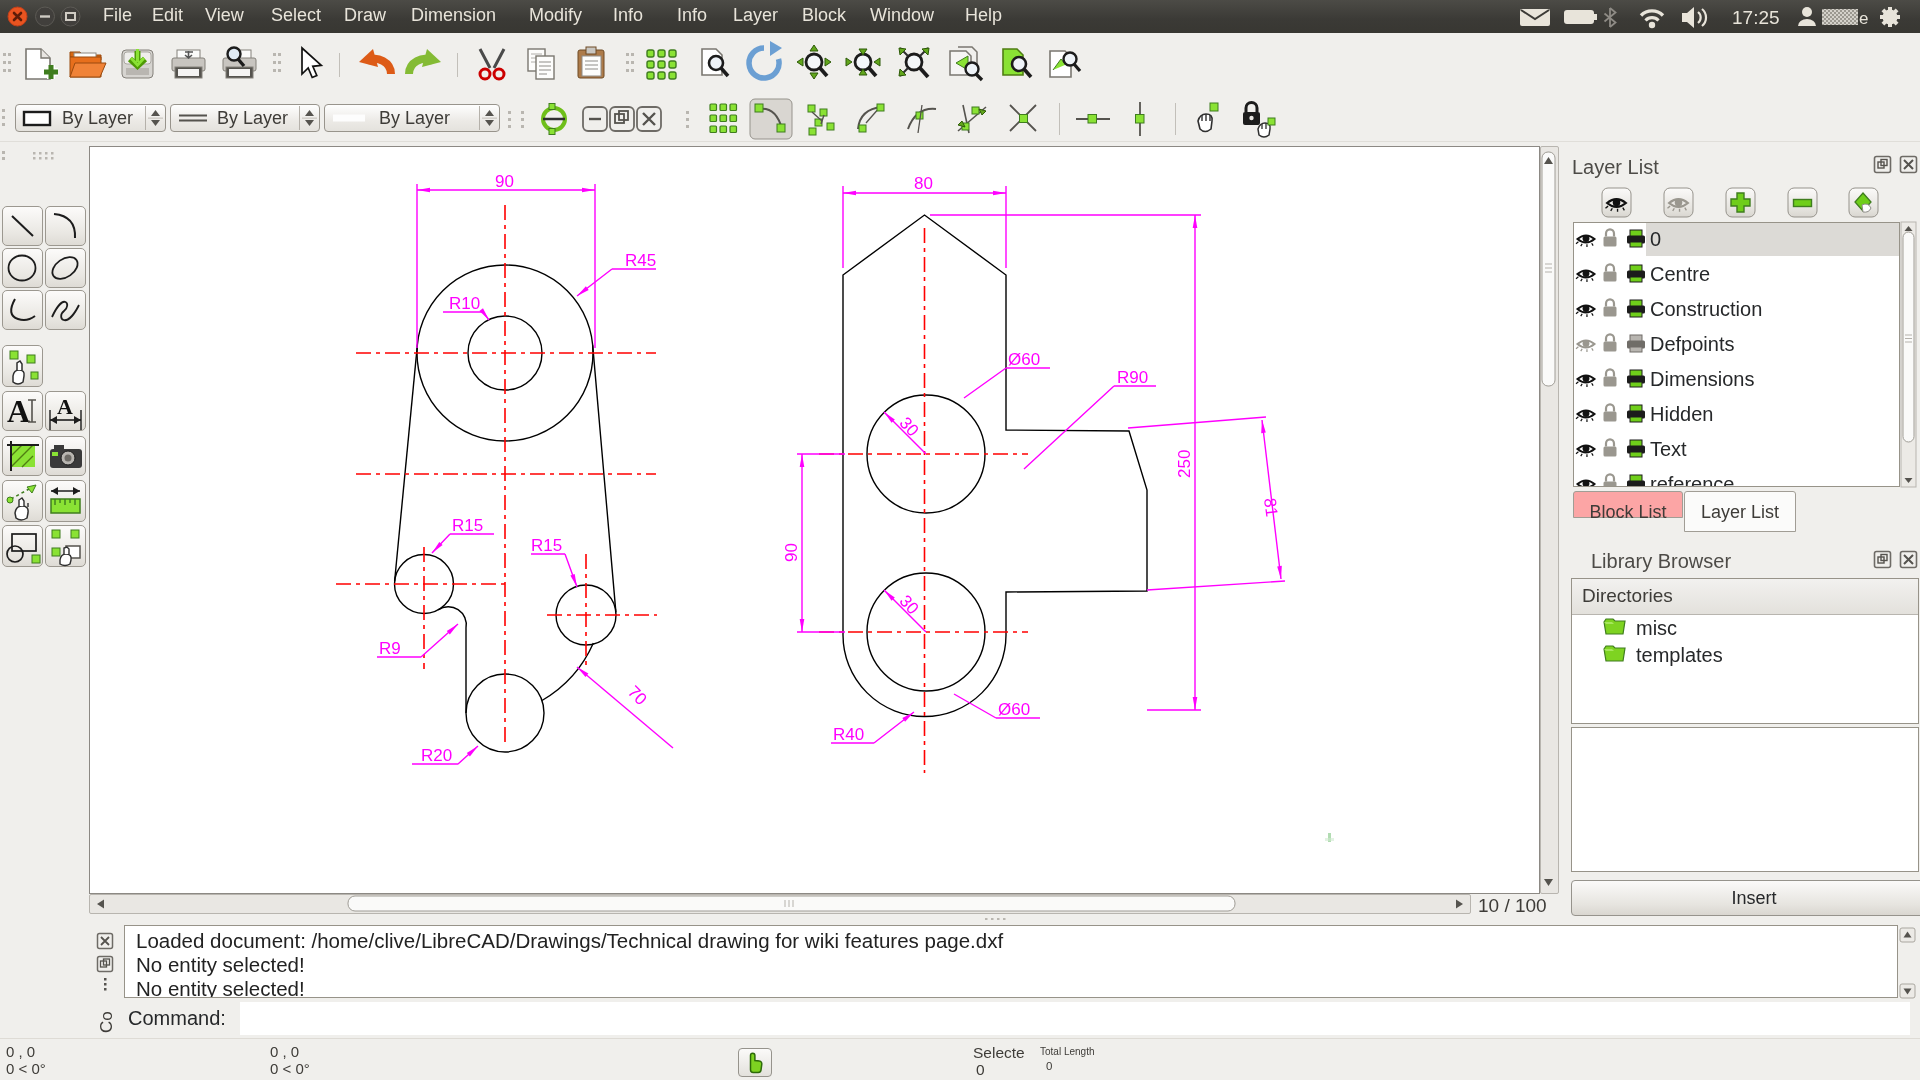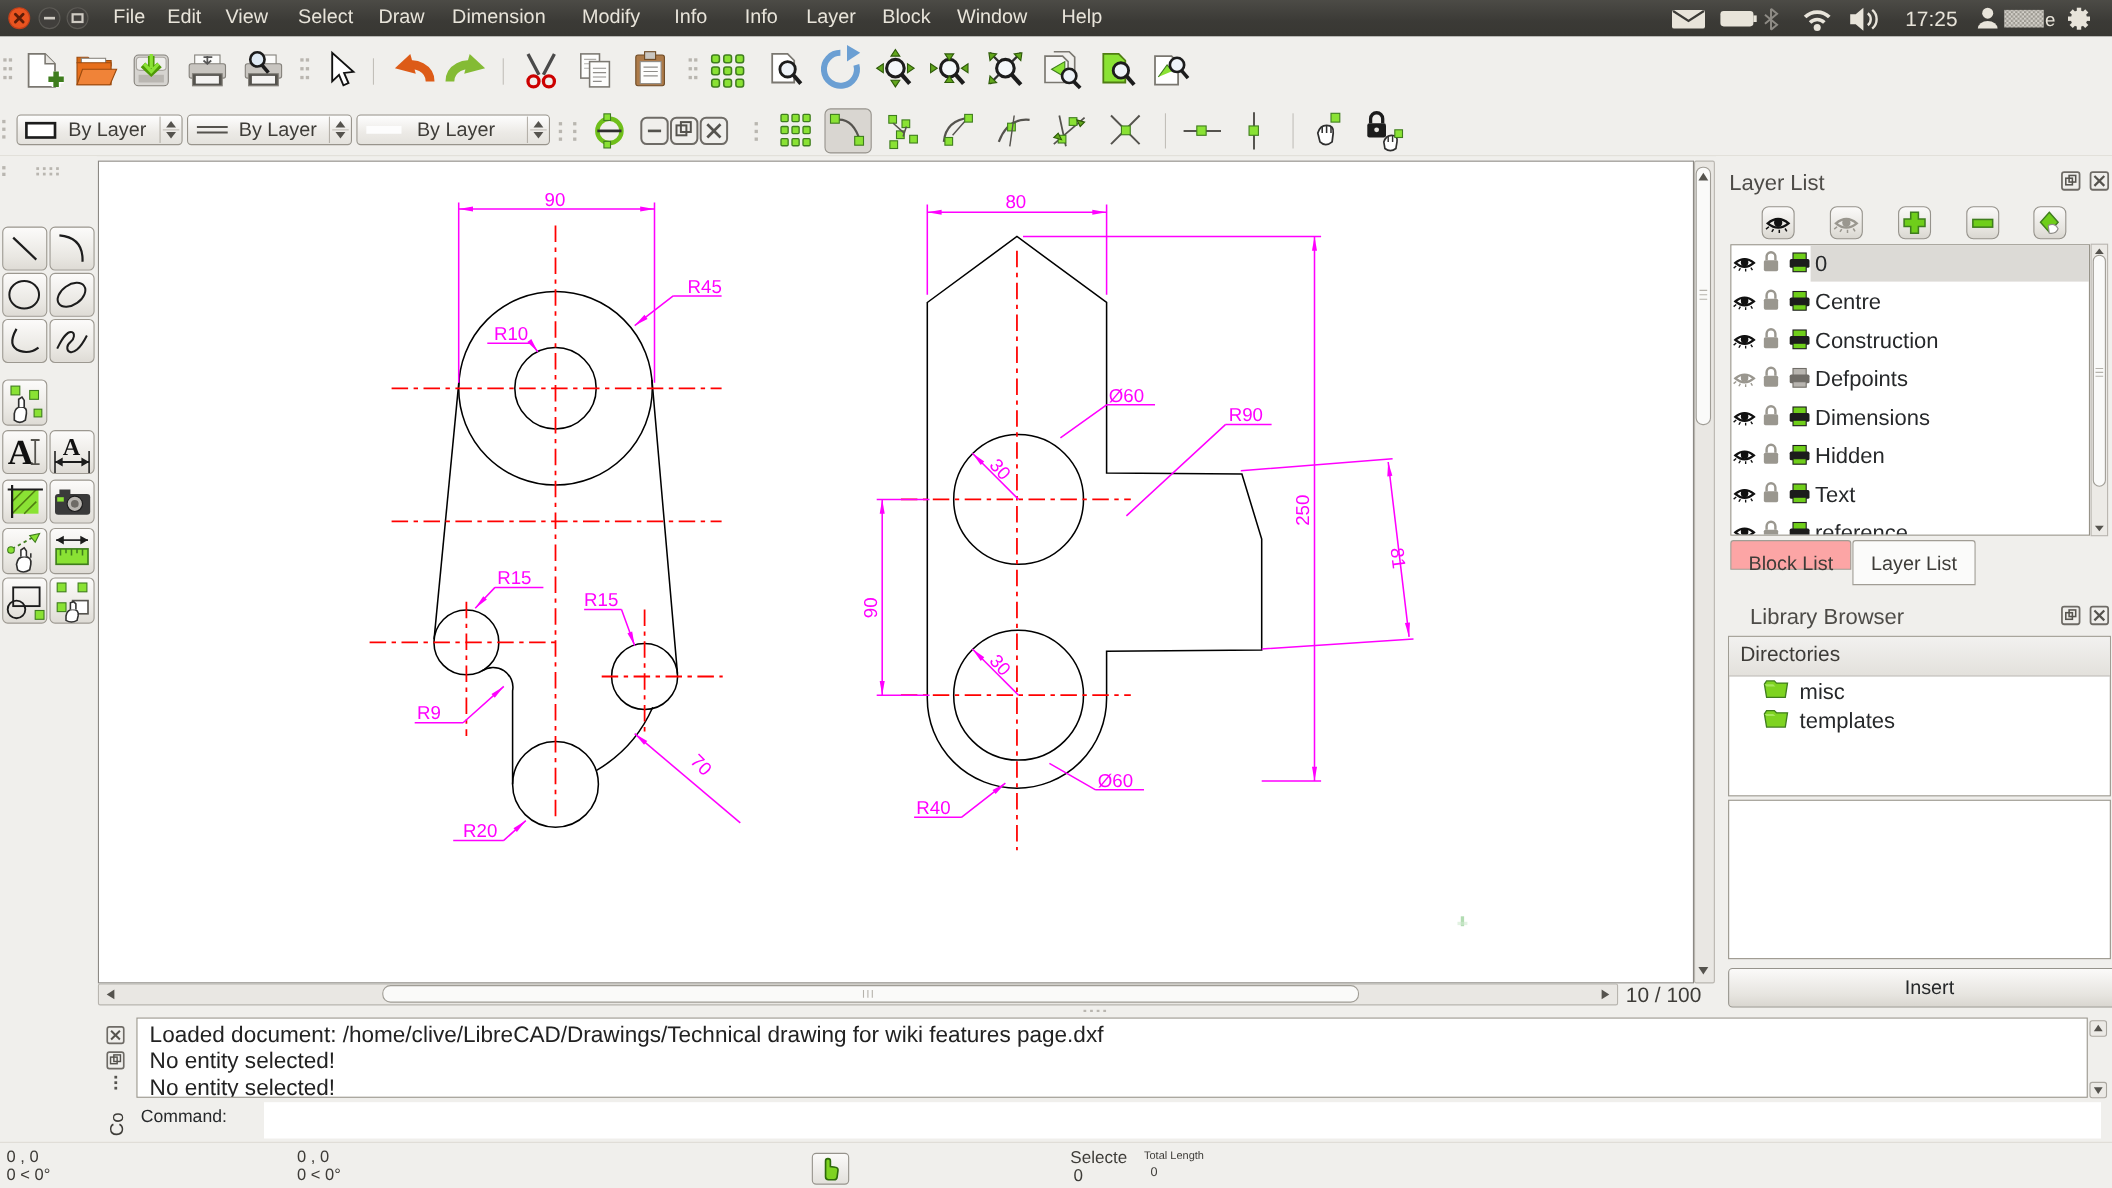--- a/index.html
+++ b/index.html
@@ -855,21 +855,21 @@
       <rect x="12" y="60" width="2.5" height="2.5"></rect>
     </g>
 <text x="20" y="105" font-size="17" fill="#3e3c38" transform="rotate(-90 20 105)" font-family="Liberation Sans">Co</text>
 </svg>
 <svg width="20" height="80" style="left:1899px;top:927px">
 <rect x="1" y="1" width="15" height="14" rx="2" fill="#eceae6" stroke="#aaa7a0"></rect>
     <path d="M8.5 4.5l4 6h-8z" fill="#55534e"></path>
 <rect x="1" y="57" width="15" height="14" rx="2" fill="#eceae6" stroke="#aaa7a0"></rect>
     <path d="M8.5 67.5l4-6h-8z" fill="#55534e"></path>
 </svg>
-<span class="a" style="left:128px;top:1007px;font-size:16px;color:#26282a">Command:</span>
+<span class="a" style="left:128px;top:1007px;font-size:20px;color:#26282a">Command:</span>
 <div class="a" style="left:240px;top:1002px;width:1670px;height:33px;background:#fff"></div>
 <div id="statusbar"></div>
 <span class="a" style="left:6px;top:1043px;font-size:15px;color:#3e3c38">0 , 0<br>0 &lt; 0°</span>
 <span class="a" style="left:270px;top:1043px;font-size:15px;color:#3e3c38">0 , 0<br>0 &lt; 0°</span>
 <div class="a" style="left:738px;top:1048px;width:34px;height:29px;border:1px solid #96938c;border-radius:4px;background:linear-gradient(#fbfaf9,#e3e1dc)"></div>
 <svg width="34" height="29" style="left:738px;top:1048px">
     <g transform="translate(17,15.5)">
       <path d="M-4.5,-1 v-7 a2.2,2.2 0 0 1 4.4,0 v5 l4.6,0.6 a2.6,2.6 0 0 1 2.3,3 l-0.8,6 a2.8,2.8 0 0 1 -2.8,2.4 h-5 a2.7,2.7 0 0 1 -2.7,-2.7 z" fill="#7ed321" stroke="#2d6a0a" stroke-width="1.5"></path>
     </g>
   </svg>

